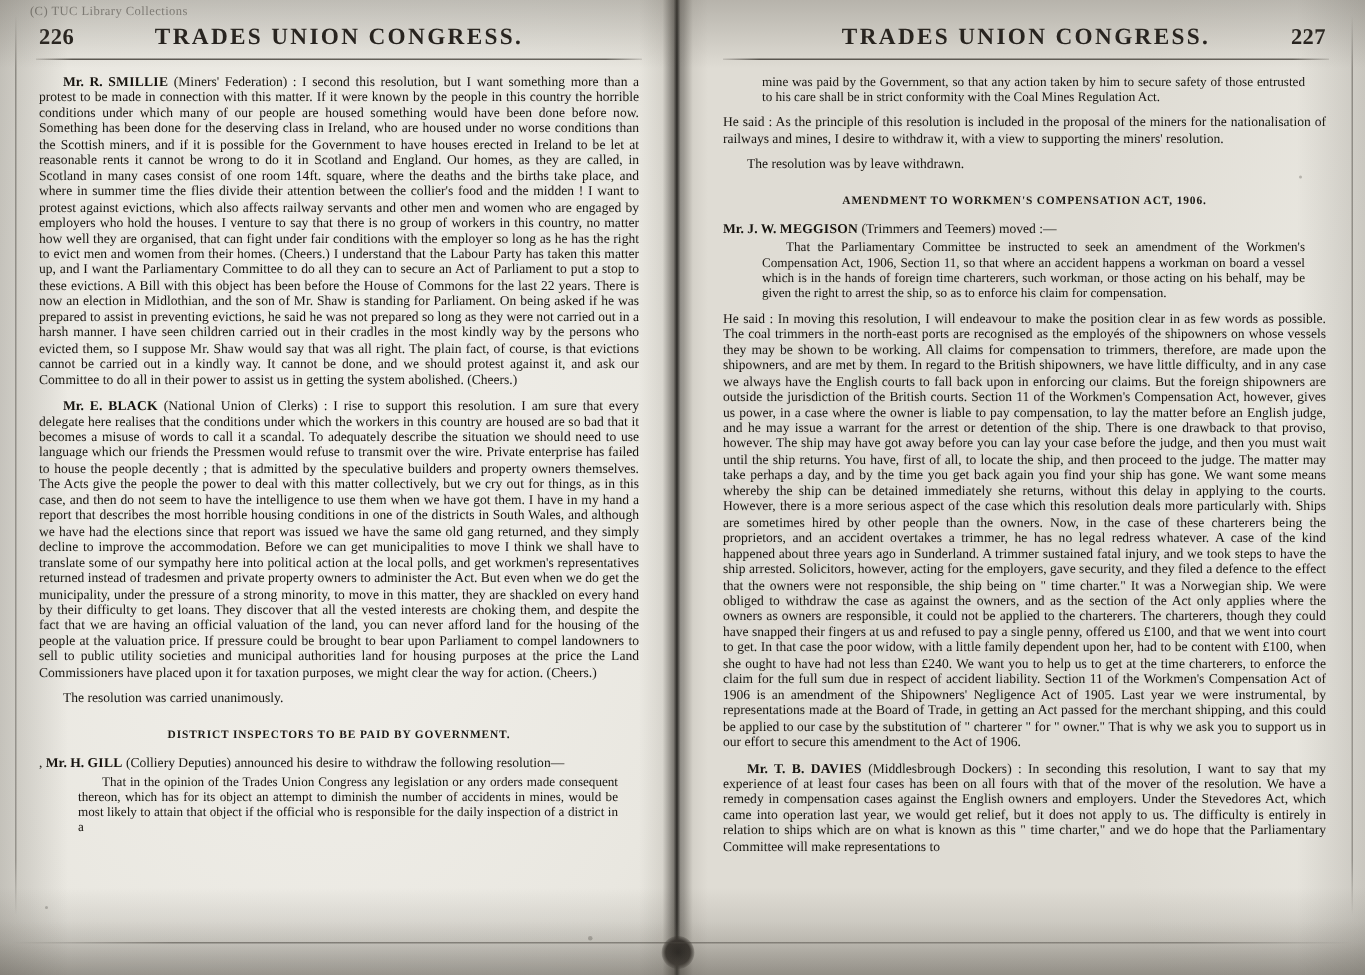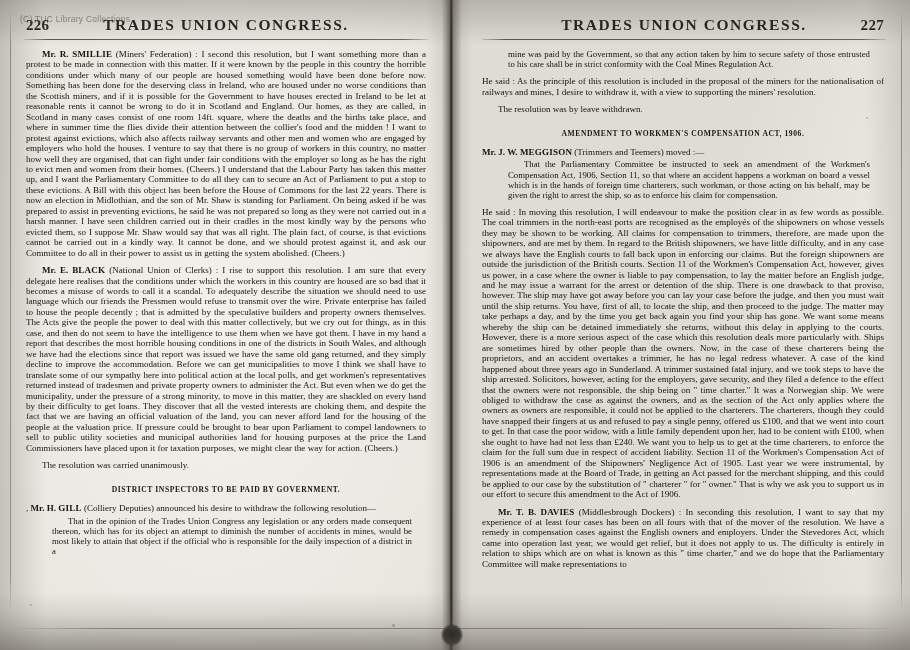--- a/index.html
+++ b/index.html
@@ -174,22 +174,22 @@
     font-variant: small-caps;
     font-weight: bold;
     letter-spacing: .02em;
   }
   .nm { font-weight: bold; }
 
   
   .watermark {
     position: absolute;
     left: 20px;
-    top: 14px;
-    font-family: Liberation Sans, sans-serif;
+    top: 3px;
+    font-family: Liberation Serif, serif;
     font-size: 8.4px;
     letter-spacing: .035em;
     color: rgba(58,54,48,.52);
     white-space: nowrap;
     pointer-events: none;
   }
 
   
   .speck { position: absolute; background: rgba(70,66,58,.30); border-radius: 50%; pointer-events: none; }
 </style>

